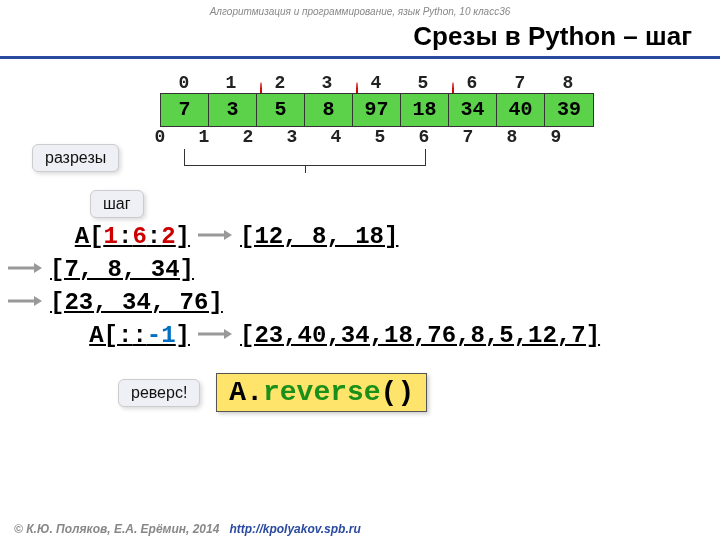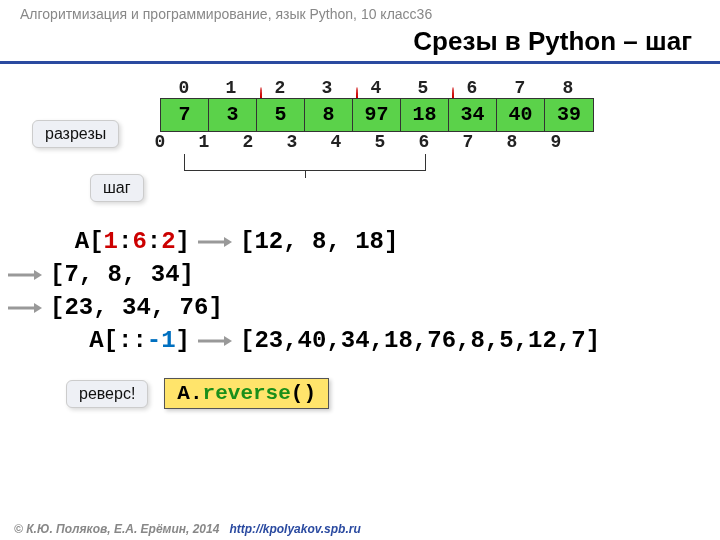--- a/index.html
+++ b/index.html
@@ -5,25 +5,26 @@
   body {
     margin: 0;
     width: 720px;
     height: 540px;
     font-family: Arial, sans-serif;
     position: relative;
     background: white;
     overflow: hidden;
   }
   .topbar {
-    font-size: 14px;
+    font-style: italic;
+    font-size: 10px;
     color: #888;
     padding: 6px 20px 2px;
     display: flex;
-    justify-content: flex-start;
+    justify-content: center;
   }
   .title {
     font-size: 26px;
     font-weight: bold;
     padding: 2px 28px 4px;
     border-bottom: 3px solid #2a4aa0;
     margin-bottom: 14px;
     text-align: right;
   }
   .diagram {
@@ -97,45 +98,46 @@
     color: #111;
   }
   .examples {
     margin-top: 40px;
     display: flex;
     flex-direction: column;
     gap: 6px;
   }
   .row {
     display: flex;
-    align-items: flex-end;
+    align-items: flex-start;
     font-family: "Courier New", monospace;
     font-size: 24px;
     font-weight: bold;
+    text-decoration: underline;
   }
   .lhs { width: 190px; text-align: right; }
   .arrow { width: 50px; text-align: center; color: #999; font-size: 22px; }
   .arrow svg { vertical-align: middle; }
   .num  { color: #c00; }
   .neg  { color: #0070c0; }
   .reverse-row {
     margin-top: 24px;
     display:flex;
     align-items:center;
     gap: 16px;
-    margin-left: 66px;
+    margin-left: 118px;
     text-align: center;
   }
   .codebox {
     background: #ffe46b;
     border: 1px solid #555;
     padding: 3px 12px;
     font-family: "Courier New", monospace;
     font-weight: bold;
-    font-size: 21px;
+    font-size: 28px;
     box-shadow: 2px 2px 4px rgba(0,0,0,0.2);
   }
   .footer {
     position: absolute;
     left: 14px; bottom: 4px;
     font-size: 12px;
     font-style: italic;
     color: #888;
     font-weight: bold;
   }
@@ -184,22 +186,22 @@
       <span>6</span>
       <span>7</span>
       <span>8</span>
       <span>9</span>
     </div>
   <div class="bracket">
       <div class="bracket-tick"></div>
     </div>
 </div>
 
-<div class="callout" style="left:32px; top:120px;">разрезы</div>
-<div class="callout" style="left:90px; top:174px;">шаг</div>
+<div class="callout" style="left:32px; top:144px;">разрезы</div>
+<div class="callout" style="left:90px; top:190px;">шаг</div>
 
 <div class="examples">
   <div class="row">
     <span class="lhs">
       <span>A[</span><span class="num">1</span><span>:</span><span class="num">6</span><span>:</span><span class="num">2</span><span>]</span>
     </span>
     <span class="arrow"><svg width="34" height="14">
           <line x1="0" y1="7" x2="26" y2="7" stroke="#999" stroke-width="3"></line>
           <polygon points="26,2 34,7 26,12" fill="#999"></polygon>
         </svg></span>

